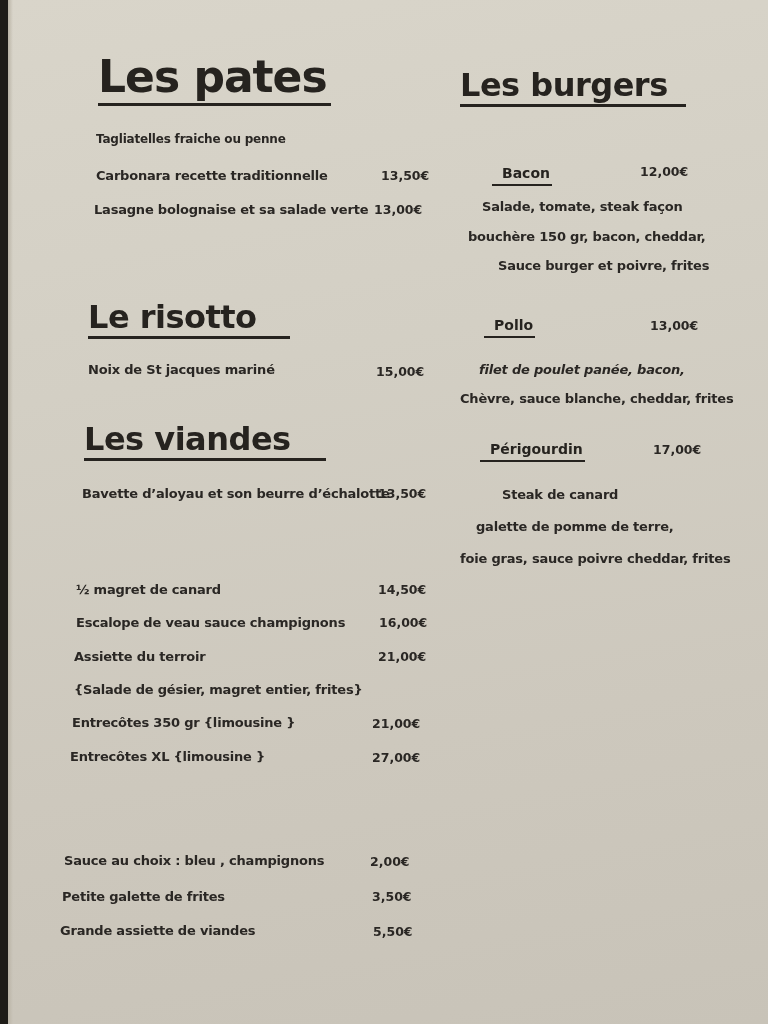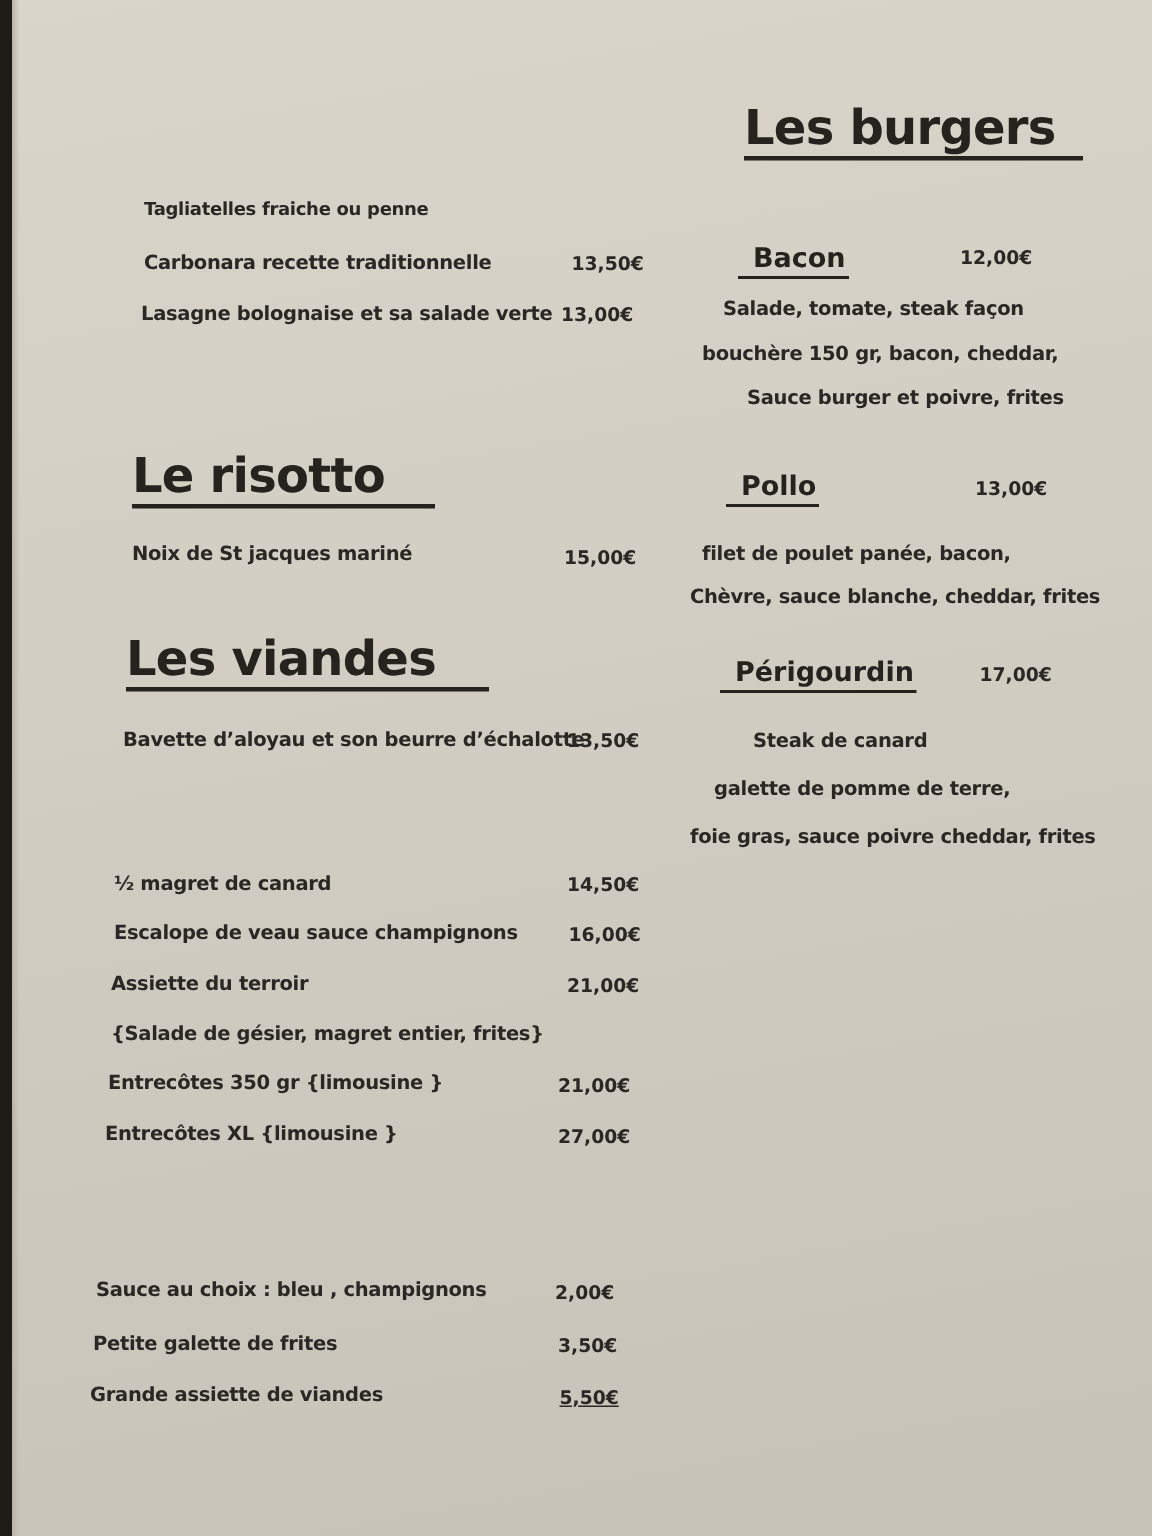--- a/index.html
+++ b/index.html
@@ -28,30 +28,31 @@
       font-size:32px; letter-spacing:-0.5px; color:#26231f;
       padding-bottom:0; border-bottom:3px solid #26231f; line-height:38px;
     }
     .t {
       font-family:"DejaVu Sans", sans-serif; font-weight:bold;
       font-size:13px; color:#2a2724; letter-spacing:-0.2px;
     }
     .ts { font-size:12px; }
     .bh {
       font-family:"DejaVu Sans", sans-serif; font-weight:bold;
-      font-size:18px; color:#26231f; border-bottom:2px solid #26231f;
+      font-size:14px; color:#26231f; border-bottom:2px solid #26231f;
       padding:0 2px 0 10px; line-height:22px;
     }
     .price { font-family:"DejaVu Sans", sans-serif; font-weight:bold; font-size:12.5px; color:#2a2724; }
   </style>
 </head>
 <body>
 
 <div class="paper">
 
+  <div class="abs h1" style="left:90px;top:52px;padding-right:4px;">Les pates</div>
   <div class="abs t ts" style="left:88px;top:132px;">Tagliatelles fraiche ou penne</div>
   <div class="abs t" style="left:88px;top:168px;">Carbonara recette traditionnelle</div>
   <div class="abs price" style="left:373px;top:168px;">13,50€</div>
   <div class="abs t" style="left:86px;top:202px;">Lasagne bolognaise et sa salade verte</div>
   <div class="abs price" style="left:366px;top:202px;">13,00€</div>
 
   <div class="abs h2" style="left:80px;top:298px;padding-right:4px;width:198px;">Le risotto</div>
   <div class="abs t" style="left:80px;top:362px;">Noix de St jacques mariné</div>
   <div class="abs price" style="left:368px;top:364px;">15,00€</div>
 
@@ -69,33 +70,33 @@
   <div class="abs t" style="left:64px;top:715px;">Entrecôtes 350 gr {limousine }</div>
   <div class="abs price" style="left:364px;top:716px;">21,00€</div>
   <div class="abs t" style="left:62px;top:749px;">Entrecôtes XL {limousine  }</div>
   <div class="abs price" style="left:364px;top:750px;">27,00€</div>
 
   <div class="abs t" style="left:56px;top:853px;">Sauce au choix : bleu , champignons</div>
   <div class="abs price" style="left:362px;top:854px;">2,00€</div>
   <div class="abs t" style="left:54px;top:889px;">Petite galette de frites</div>
   <div class="abs price" style="left:364px;top:889px;">3,50€</div>
   <div class="abs t" style="left:52px;top:923px;">Grande assiette de viandes</div>
-  <div class="abs price" style="left:365px;top:924px;text-decoration:underline;">5,50€</div>
+  <div class="abs price" style="left:365px;top:924px;">5,50€</div>
 
-  <div class="abs h2" style="left:452px;top:66px;width:226px;margin-left:36px;">Les burgers</div>
+  <div class="abs h2" style="left:452px;top:66px;width:226px;">Les burgers</div>
 
   <div class="abs bh" style="left:484px;top:162px;">Bacon</div>
   <div class="abs price" style="left:632px;top:164px;">12,00€</div>
   <div class="abs t" style="left:474px;top:199px;">Salade, tomate, steak façon</div>
   <div class="abs t" style="left:460px;top:229px;">bouchère 150 gr, bacon, cheddar,</div>
   <div class="abs t" style="left:490px;top:258px;">Sauce burger et poivre, frites</div>
 
   <div class="abs bh" style="left:476px;top:314px;">Pollo</div>
   <div class="abs price" style="left:642px;top:318px;">13,00€</div>
-  <div class="abs t" style="left:460px;top:362px;">filet de poulet panée, bacon,</div>
+  <div class="abs t" style="left:471px;top:362px;font-style:italic;">filet de poulet panée, bacon,</div>
   <div class="abs t" style="left:452px;top:391px;">Chèvre, sauce blanche, cheddar, frites</div>
 
   <div class="abs bh" style="left:472px;top:438px;">Périgourdin</div>
   <div class="abs price" style="left:645px;top:442px;">17,00€</div>
   <div class="abs t" style="left:494px;top:487px;">Steak de canard</div>
   <div class="abs t" style="left:468px;top:519px;">galette de pomme de terre,</div>
   <div class="abs t" style="left:436px;top:551px;margin-left:16px;">foie gras, sauce poivre cheddar, frites</div>
 
 </div>
 

